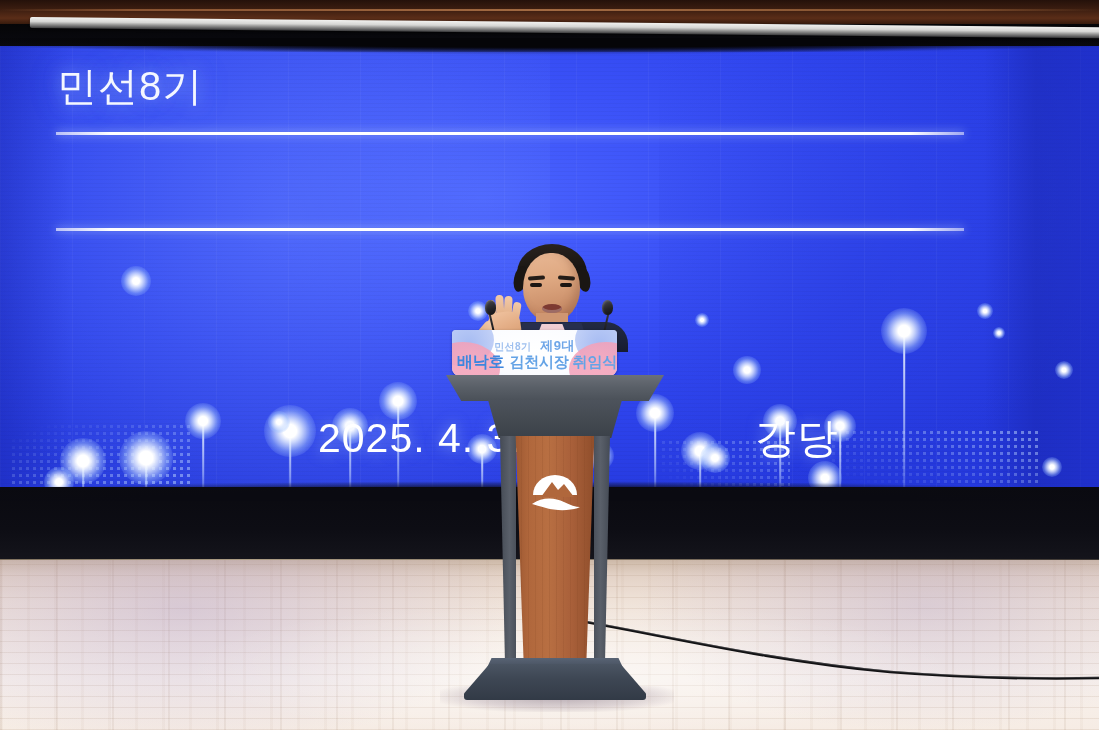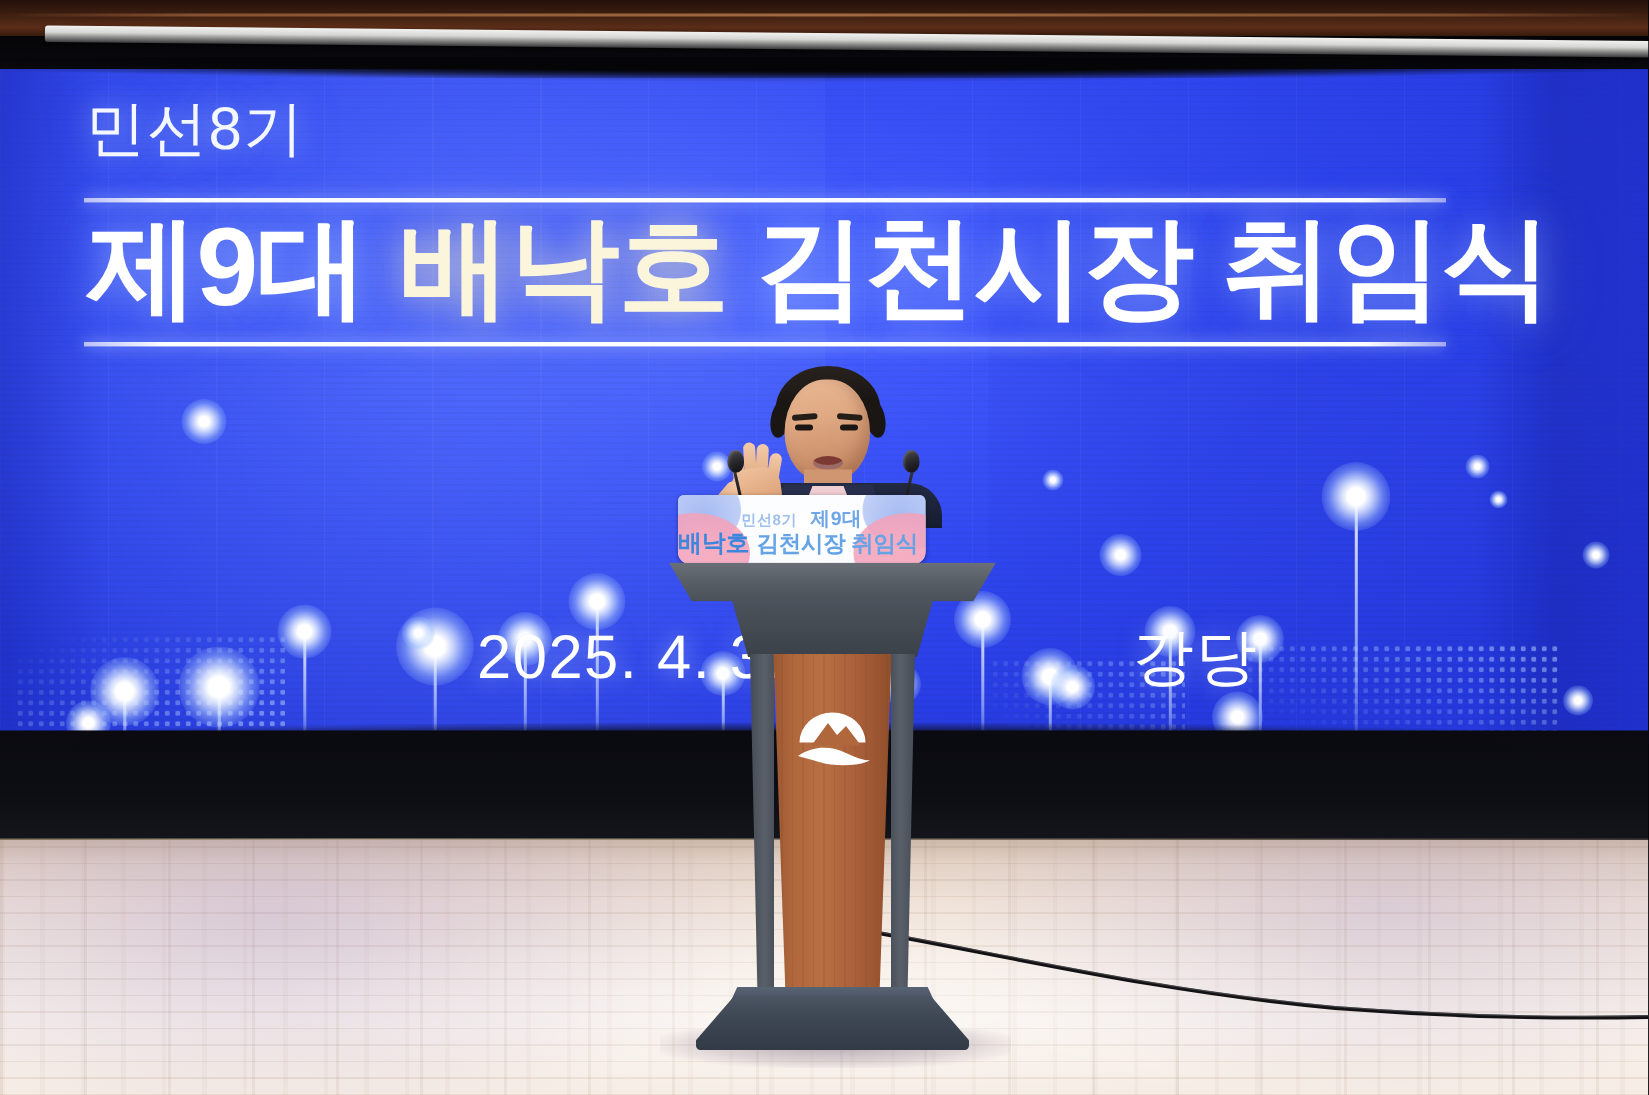--- a/index.html
+++ b/index.html
@@ -308,21 +308,21 @@
     position:absolute;right:-22px;top:-16px;width:64px;height:52px;border-radius:50%;
     background:radial-gradient(circle at 38% 60%,rgba(150,175,240,.85) 0%,rgba(150,175,240,.55) 55%,rgba(150,175,240,0) 82%);
   }
   .pod-line1{
     position:absolute;left:0;right:0;top:7px;text-align:center;white-space:nowrap;
     font-size:0;
   }
   .pod-line1 .l{font-size:10px;color:#9fc0ef;font-weight:600;letter-spacing:.4px;}
   .pod-line1 .d{font-size:13px;color:#6fa6e8;font-weight:700;letter-spacing:.4px;margin-left:9px;}
   .pod-line2{
-    position:absolute;left:0;right:0;top:22px;text-align:left;white-space:nowrap;font-size:0;
+    position:absolute;left:0;right:0;top:22px;text-align:right;white-space:nowrap;font-size:0;
   }
   .pod-line2 .b{font-size:16px;color:#3d86de;font-weight:800;letter-spacing:-.2px;}
   .pod-line2 .n{font-size:15px;color:#64a3e6;font-weight:700;letter-spacing:-.2px;margin-left:5px;}
 
   .pod-top{
     position:absolute;left:16px;top:45px;width:218px;height:26px;
     background:linear-gradient(180deg,#6b7078 0%,#5a6068 45%,#4a5058 100%);
     clip-path:polygon(0 0,100% 0,93% 100%,7% 100%);
   }
   .pod-neck{
@@ -463,21 +463,20 @@
     <div class="dot" style="left:977px;top:272px;width:16px;height:16px;"></div>
     <div class="dot" style="left:1055px;top:330px;width:18px;height:18px;"></div>
     <div class="dot" style="left:1042px;top:426px;width:20px;height:20px;"></div>
     <div class="dot" style="left:808px;top:430px;width:34px;height:34px;"></div>
     <div class="dot" style="left:44px;top:436px;width:30px;height:30px;"></div>
     <div class="dot" style="left:993px;top:296px;width:12px;height:12px;"></div>
   </div>
 
   <div class="wall-text kicker">민선8기</div>
   <div class="rule" id="rule-top"></div>
-  <div class="wall-text headline"><span class="thin">제9대</span><span style="display:inline-block;width:22px"></span><span class="cream">배낙호</span><span style="display:inline-block;width:18px"></span><span class="thin">김천시장 취임식</span></div>
   <div class="rule" id="rule-bottom"></div>
   <div class="wall-text datetime"><span>2025. 4. 3.</span><span style="display:inline-block;width:232px"></span><span>강당</span></div>
 
   <div class="speaker">
     <div class="hair"></div>
     <div class="head"></div>
     <div class="brow l"></div>
     <div class="brow r"></div>
     <div class="eye l"></div>
     <div class="eye r"></div>

